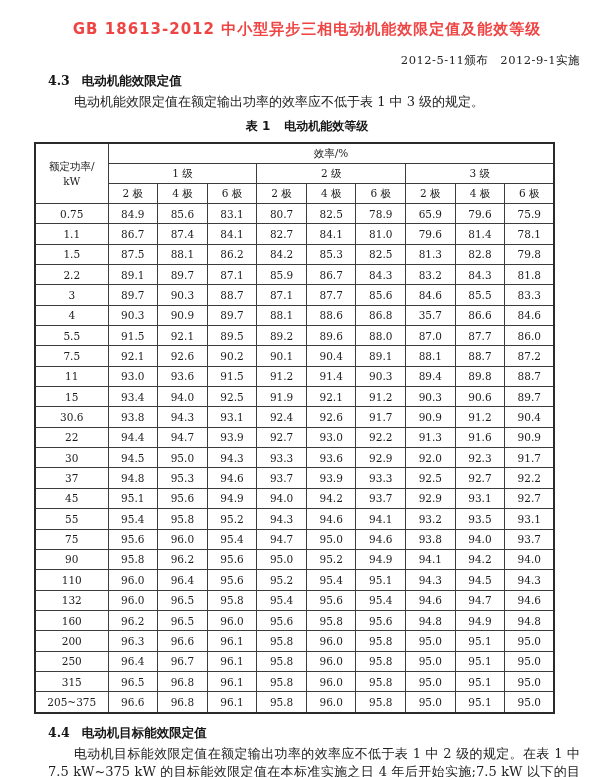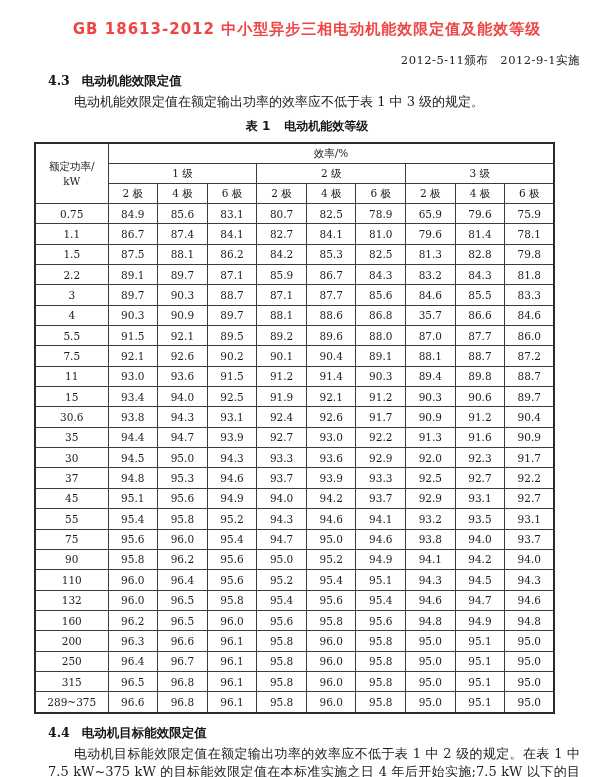--- a/index.html
+++ b/index.html
@@ -263,21 +263,21 @@
           <td>94.3</td>
           <td>93.1</td>
           <td>92.4</td>
           <td>92.6</td>
           <td>91.7</td>
           <td>90.9</td>
           <td>91.2</td>
           <td>90.4</td>
         </tr>
         <tr>
-          <td>35</td>
+          <td>22</td>
           <td>94.4</td>
           <td>94.7</td>
           <td>93.9</td>
           <td>92.7</td>
           <td>93.0</td>
           <td>92.2</td>
           <td>91.3</td>
           <td>91.6</td>
           <td>90.9</td>
         </tr>
@@ -419,21 +419,21 @@
           <td>96.8</td>
           <td>96.1</td>
           <td>95.8</td>
           <td>96.0</td>
           <td>95.8</td>
           <td>95.0</td>
           <td>95.1</td>
           <td>95.0</td>
         </tr>
         <tr>
-          <td>289~375</td>
+          <td>205~375</td>
           <td>96.6</td>
           <td>96.8</td>
           <td>96.1</td>
           <td>95.8</td>
           <td>96.0</td>
           <td>95.8</td>
           <td>95.0</td>
           <td>95.1</td>
           <td>95.0</td>
         </tr>

